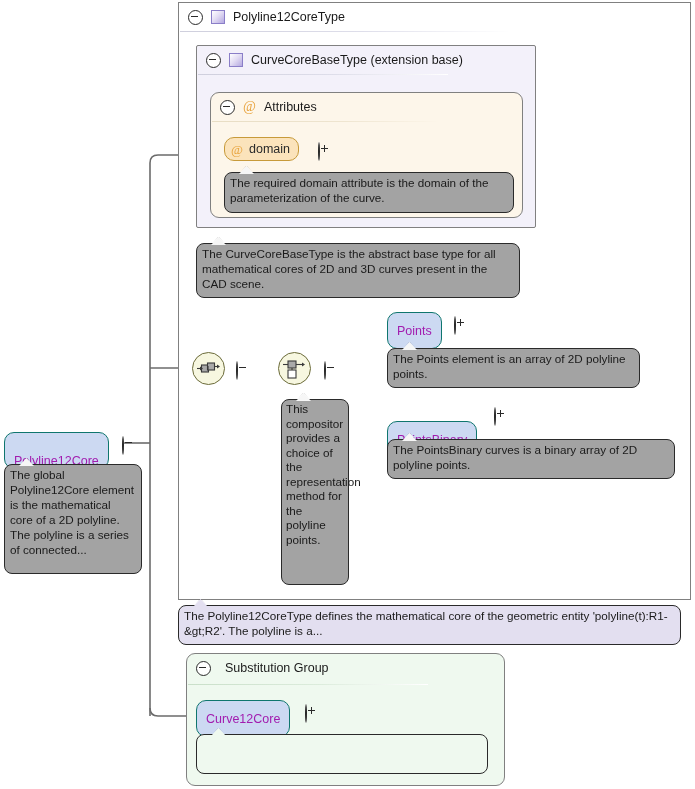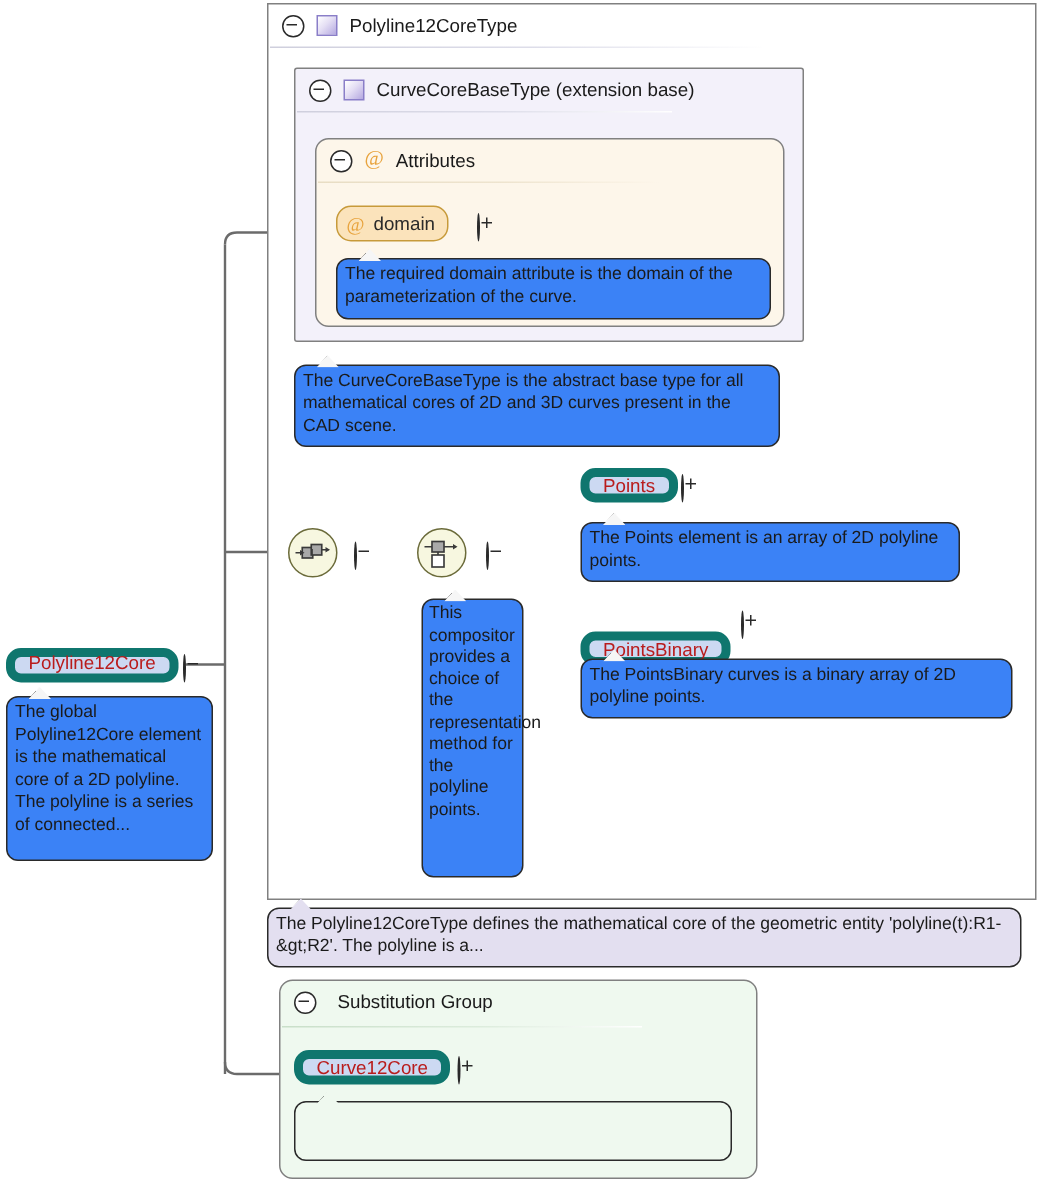--- a/index.html
+++ b/index.html
@@ -93,46 +93,46 @@
   
   .at-ico{
     font-size:14px;color:#e8a33d;line-height:1;flex:0 0 auto;
     font-family:"Liberation Serif", serif;
   }
 
   
   .pill{
     position:absolute;
     display:flex;align-items:center;justify-content:center;
-    border:6px solid #0f766e;
+    border:1px solid #0f766e;
     border-radius:10px;
     background:#ccd9f2;
-    color:#b91c1c;
+    color:#a21caf;
     font-size:12.5px;
     white-space:nowrap;
     box-sizing:border-box;
     padding:0 9px;
-    height:23px;
+    height:37px;
   }
   .pill.attr{
     border:1px solid #c79a3a;
     background:#fbe3bb;
     border-radius:10px;
     color:#2a2a2a;
     padding:0 8px 0 6px;
     gap:6px;
   }
 
   
   .callout{
     position:absolute;
     box-sizing:border-box;
     border:1px solid #2a2a2a;
     border-radius:8px;
-    background:#3b82f6;
+    background:#a3a3a3;
     color:#1a1a1a;
     font-size:11.7px;
     line-height:15px;
     padding:2px 5px 3px 5px;
   }
   .callout .tail{
     position:absolute;
     top:-7px;left:14px;
     width:15px;height:8px;
     background:#f6f6f6;

